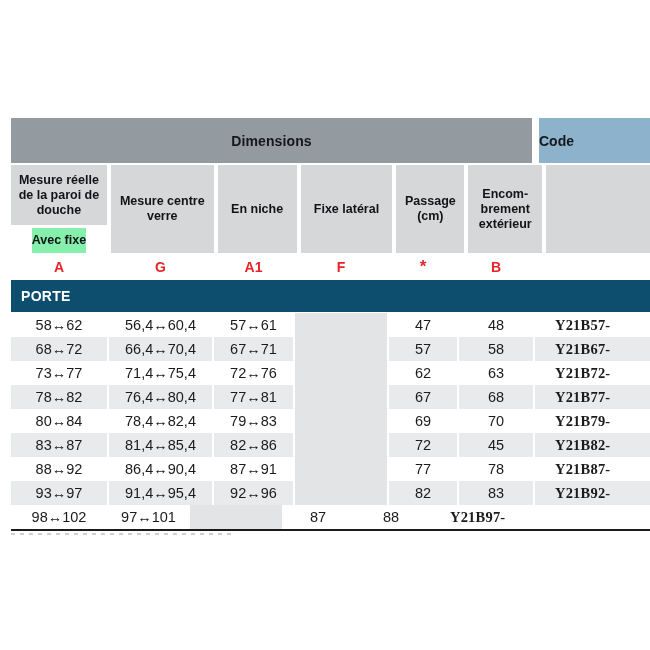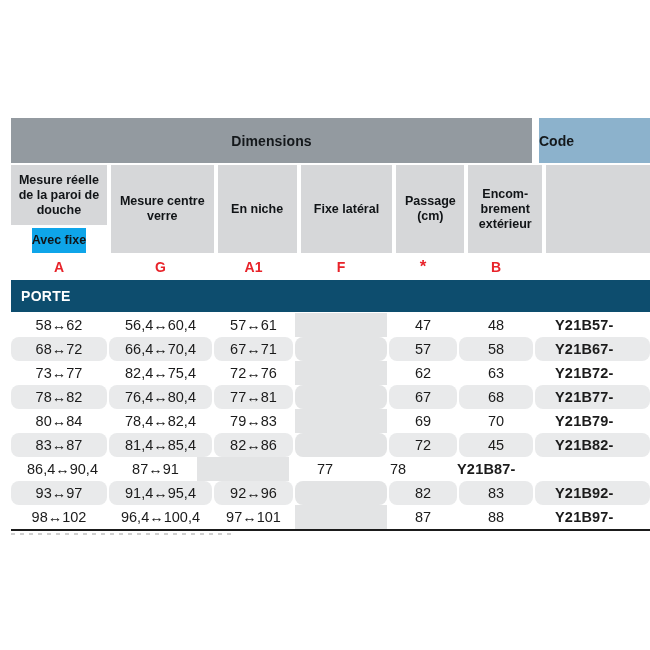--- a/index.html
+++ b/index.html
@@ -104,21 +104,21 @@
     background: #d6d7d9;
     display: flex;
     align-items: center;
     justify-content: center;
     text-align: center;
     line-height: 15px;
     margin-bottom: 3px;
   }
   .hcell-split .bottom {
     height: 25px;
-    background: #0ea5e9;
+    background: #86efac;
     display: flex;
     align-items: center;
     justify-content: center;
   }
   .hcell-code-blank { background: #d6d7d9; }
 
   
   .keyrow {
     display: flex;
     height: 26px;
@@ -166,22 +166,22 @@
     margin-right: 2px;
     display: flex;
     align-items: center;
     justify-content: center;
     font-size: 14.5px;
     color: #1b1b1b;
     box-sizing: border-box;
     white-space: nowrap;
     overflow: visible;
   }
-  .dcell:last-child { margin-right: 0; }
-  .drow.alt .dcell { background: #e9eaeb; border-radius: 8px; }
+  .dcell:last-child { margin-right: 0; font-family: Liberation Serif, serif; }
+  .drow.alt .dcell { background: #e9eaeb; }
   .drow.alt .dcell.blankcell { background: #e3e4e5; }
   .dcell.blankcell { background: #e3e4e5; }
   .dcell.codecell {
     font-weight: bold;
     font-size: 14.5px;
     letter-spacing: .2px;
     justify-content: flex-start;
     padding-left: 20px;
   }
   .table-bottom-rule {
@@ -261,21 +261,21 @@
           <div class="dcell c-a">68↔72</div>
           <div class="dcell c-g">66,4↔70,4</div>
           <div class="dcell c-a1">67↔71</div>
           <div class="dcell c-f blankcell"></div>
           <div class="dcell c-p">57</div>
           <div class="dcell c-b">58</div>
           <div class="dcell c-code codecell">Y21B67-</div>
         </div>
         <div class="drow">
           <div class="dcell c-a">73↔77</div>
-          <div class="dcell c-g">82,4↔75,4</div>
+          <div class="dcell c-g">71,4↔75,4</div>
           <div class="dcell c-a1">72↔76</div>
           <div class="dcell c-f blankcell"></div>
           <div class="dcell c-p">62</div>
           <div class="dcell c-b">63</div>
           <div class="dcell c-code codecell">Y21B72-</div>
         </div>
         <div class="drow alt">
           <div class="dcell c-a">78↔82</div>
           <div class="dcell c-g">76,4↔80,4</div>
           <div class="dcell c-a1">77↔81</div>
@@ -296,39 +296,39 @@
         <div class="drow alt">
           <div class="dcell c-a">83↔87</div>
           <div class="dcell c-g">81,4↔85,4</div>
           <div class="dcell c-a1">82↔86</div>
           <div class="dcell c-f blankcell"></div>
           <div class="dcell c-p">72</div>
           <div class="dcell c-b">45</div>
           <div class="dcell c-code codecell">Y21B82-</div>
         </div>
         <div class="drow">
+          <div class="dcell c-a">88↔92</div>
           <div class="dcell c-g">86,4↔90,4</div>
           <div class="dcell c-a1">87↔91</div>
           <div class="dcell c-f blankcell"></div>
           <div class="dcell c-p">77</div>
           <div class="dcell c-b">78</div>
           <div class="dcell c-code codecell">Y21B87-</div>
         </div>
         <div class="drow alt">
           <div class="dcell c-a">93↔97</div>
           <div class="dcell c-g">91,4↔95,4</div>
           <div class="dcell c-a1">92↔96</div>
           <div class="dcell c-f blankcell"></div>
           <div class="dcell c-p">82</div>
           <div class="dcell c-b">83</div>
           <div class="dcell c-code codecell">Y21B92-</div>
         </div>
         <div class="drow">
           <div class="dcell c-a">98↔102</div>
-          <div class="dcell c-g">96,4↔100,4</div>
           <div class="dcell c-a1">97↔101</div>
           <div class="dcell c-f blankcell"></div>
           <div class="dcell c-p">87</div>
           <div class="dcell c-b">88</div>
           <div class="dcell c-code codecell">Y21B97-</div>
         </div>
       </div>
 
     <div class="table-bottom-rule"></div>
     <div class="table-bottom-faint"></div>

